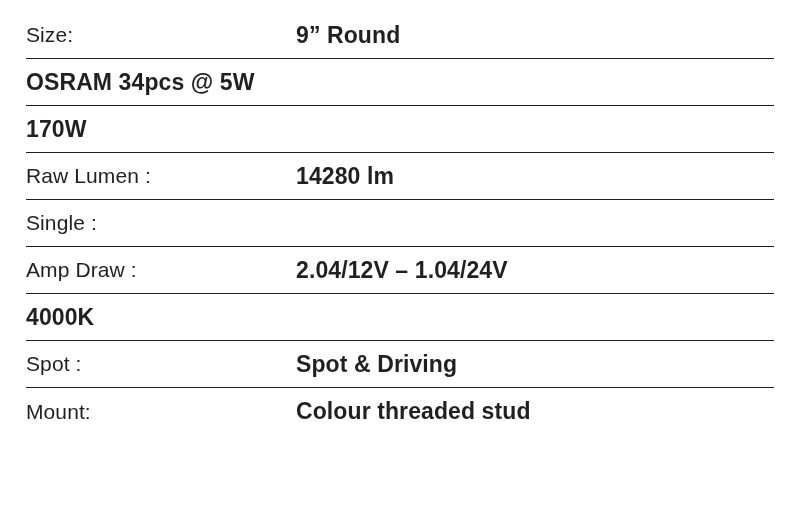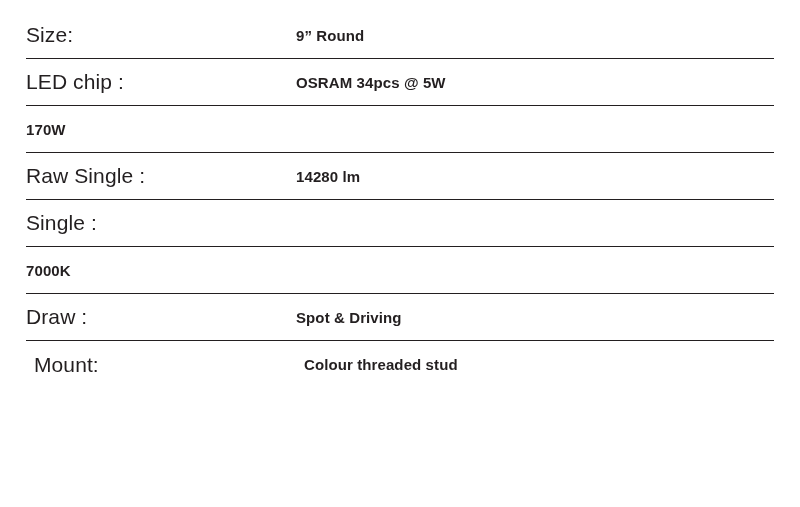--- a/index.html
+++ b/index.html
@@ -28,76 +28,78 @@
     align-items: center;
     height: 47px;
     border-bottom: 1.5px solid #231f20;
     box-sizing: border-box;
   }
   .spec-row:first-child {
     border-top: none;
   }
   .spec-row:last-child {
     border-bottom: none;
-    margin-left: 8px;
   }
   .spec-label {
     width: 270px;
     flex: 0 0 270px;
     font-size: 21px;
     font-weight: 400;
     color: #231f20;
     letter-spacing: 0.1px;
     white-space: nowrap;
   }
   .spec-value {
     flex: 1 1 auto;
-    font-size: 15px;
+    font-size: 23px;
     font-weight: 700;
     color: #231f20;
     letter-spacing: 0.1px;
     white-space: nowrap;
   }
 </style>
 </head>
 <body>
 
 <div class="spec-sheet">
 
   <div class="spec-row">
     <div class="spec-label">Size:</div>
     <div class="spec-value">9” Round</div>
   </div>
 
   <div class="spec-row">
-    <div class="spec-label">LED chip :</div>
     <div class="spec-value">OSRAM 34pcs @ 5W</div>
   </div>
 
   <div class="spec-row">
     <div class="spec-value">170W</div>
   </div>
 
   <div class="spec-row">
-    <div class="spec-label">Raw Single :</div>
+    <div class="spec-label">Raw Lumen :</div>
     <div class="spec-value">14280 lm</div>
   </div>
 
   <div class="spec-row">
     <div class="spec-label">Single :</div>
   </div>
 
+  <div class="spec-row">
+    <div class="spec-label">Amp Draw :</div>
+    <div class="spec-value">2.04/12V – 1.04/24V</div>
+  </div>
 
   <div class="spec-row">
-    <div class="spec-value">7000K</div>
+    <div class="spec-value">4000K</div>
   </div>
 
 
   <div class="spec-row">
-    <div class="spec-label">Draw :</div>
+    <div class="spec-label">Spot :</div>
     <div class="spec-value">Spot &amp; Driving</div>
   </div>
 
   <div class="spec-row">
     <div class="spec-label">Mount:</div>
     <div class="spec-value">Colour threaded stud</div>
   </div>
 
 </div>
 

